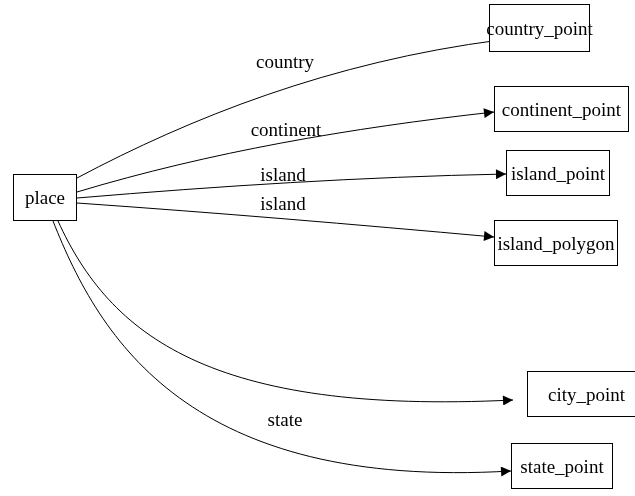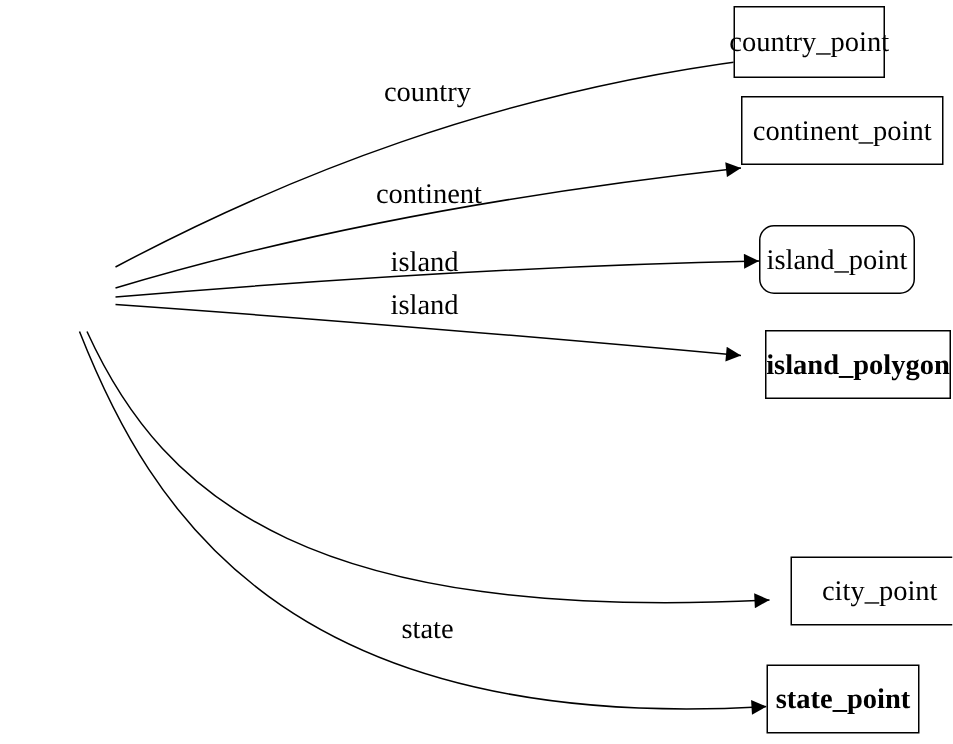--- a/index.html
+++ b/index.html
@@ -61,42 +61,45 @@
       </marker>
     </defs>
     <path class="edge-path" d="M 77 178 C 190 118, 330 62, 500 40" marker-end="url(#arrowhead)"></path>
     <path class="edge-path" d="M 77 192 C 210 152, 350 128, 494 112" marker-end="url(#arrowhead)"></path>
     <path class="edge-path" d="M 77 198 C 220 186, 360 177, 506 174" marker-end="url(#arrowhead)"></path>
     <path class="edge-path" d="M 77 203 C 220 213, 350 224, 494 237" marker-end="url(#arrowhead)"></path>
     <path class="edge-path" d="M 58 221 C 110 335, 210 415, 513 400" marker-end="url(#arrowhead)"></path>
     <path class="edge-path" d="M 53 221 C 100 340, 190 490, 511 471" marker-end="url(#arrowhead)"></path>
   </svg>
 
+  <div class="node" style="left:13px; top:174px; width:64px; height:47px;">
+    <span>place</span>
+  </div>
 
   <div class="node" style="left:489px; top:4px; width:101px; height:48px;">
     <span>country_point</span>
   </div>
 
-  <div class="node" style="left:494px; top:64px; width:135px; height:46px;">
+  <div class="node" style="left:494px; top:86px; width:135px; height:46px;">
     <span>continent_point</span>
   </div>
 
-  <div class="node" style="left:506px; top:150px; width:104px; height:46px;border-radius:10px;">
+  <div class="node" style="left:506px; top:150px; width:104px; height:46px;">
     <span>island_point</span>
   </div>
 
-  <div class="node" style="left:510px; top:220px; width:124px; height:46px;font-weight:bold;">
+  <div class="node" style="left:494px; top:220px; width:124px; height:46px;">
     <span>island_polygon</span>
   </div>
 
   <div class="node" style="left:527px; top:371px; width:119px; height:46px;">
     <span>city_point</span>
   </div>
 
-  <div class="node" style="left:511px; top:443px; width:102px; height:46px;font-weight:bold;">
+  <div class="node" style="left:511px; top:443px; width:102px; height:46px;">
     <span>state_point</span>
   </div>
 
   <div class="edge-label" style="left:285px; top:62px;">country</div>
 
   <div class="edge-label" style="left:286px; top:130px;text-align:right;">continent</div>
 
   <div class="edge-label" style="left:283px; top:175px;">island</div>
 
   <div class="edge-label" style="left:283px; top:204px;">island</div>

